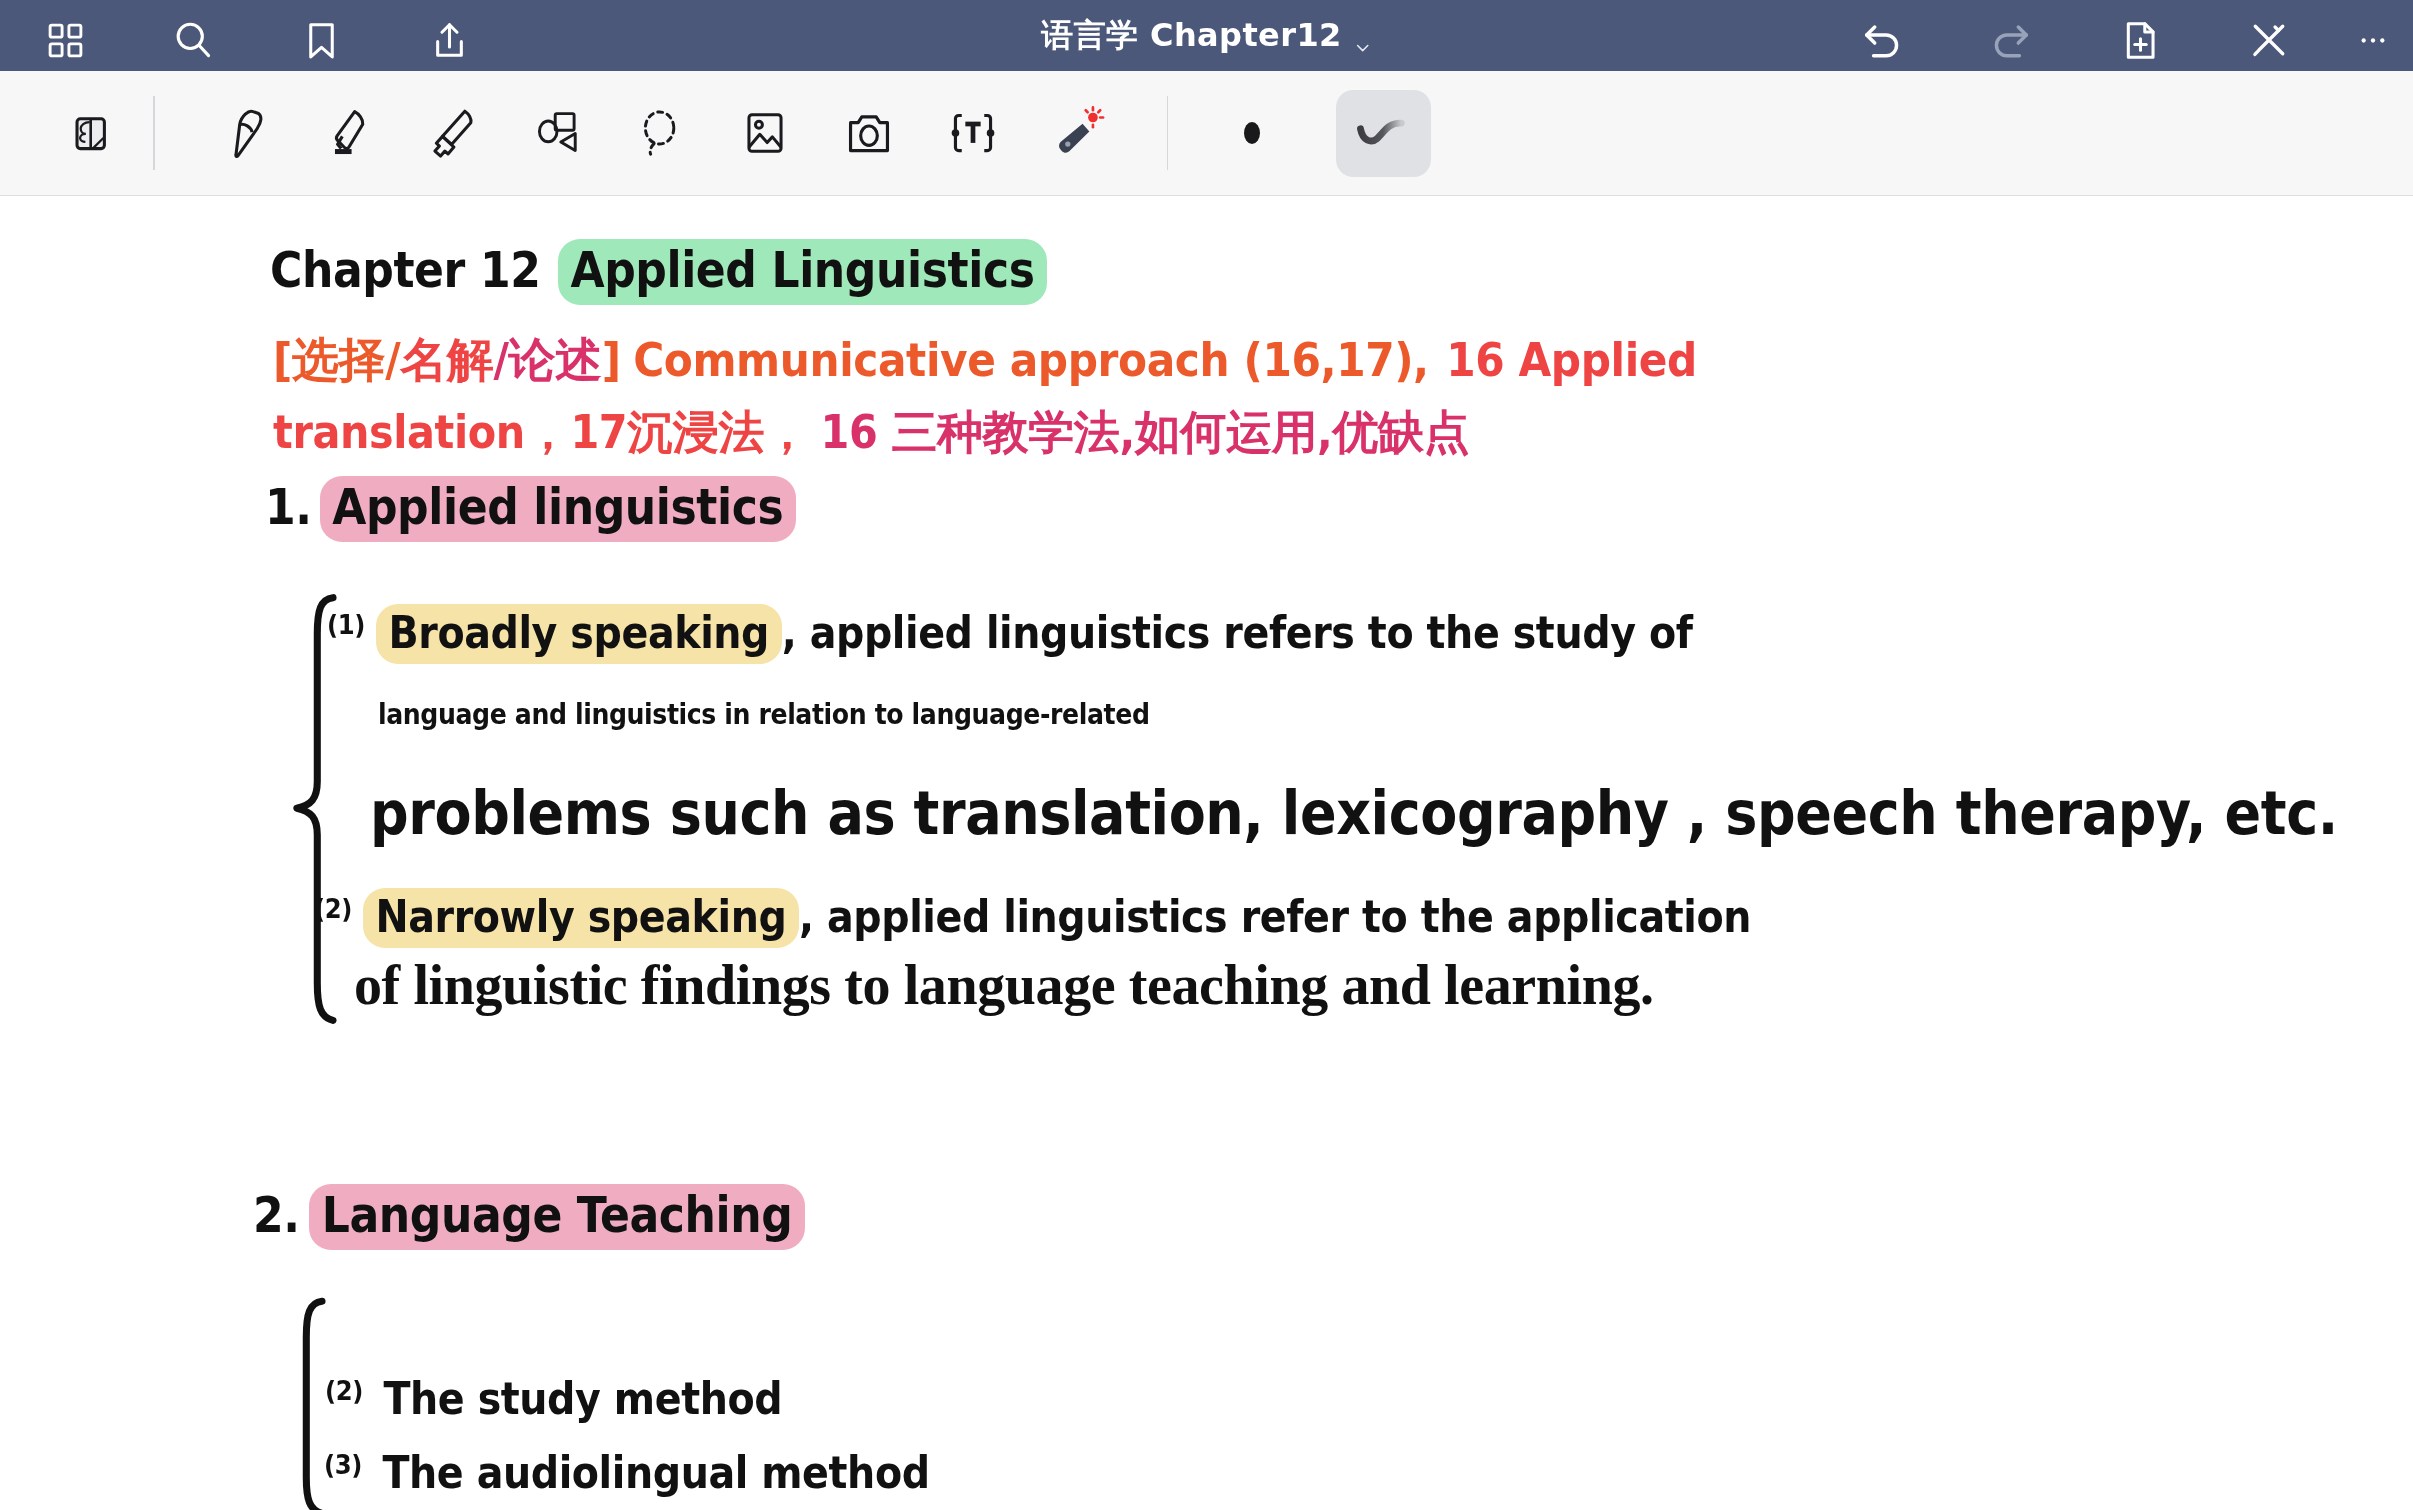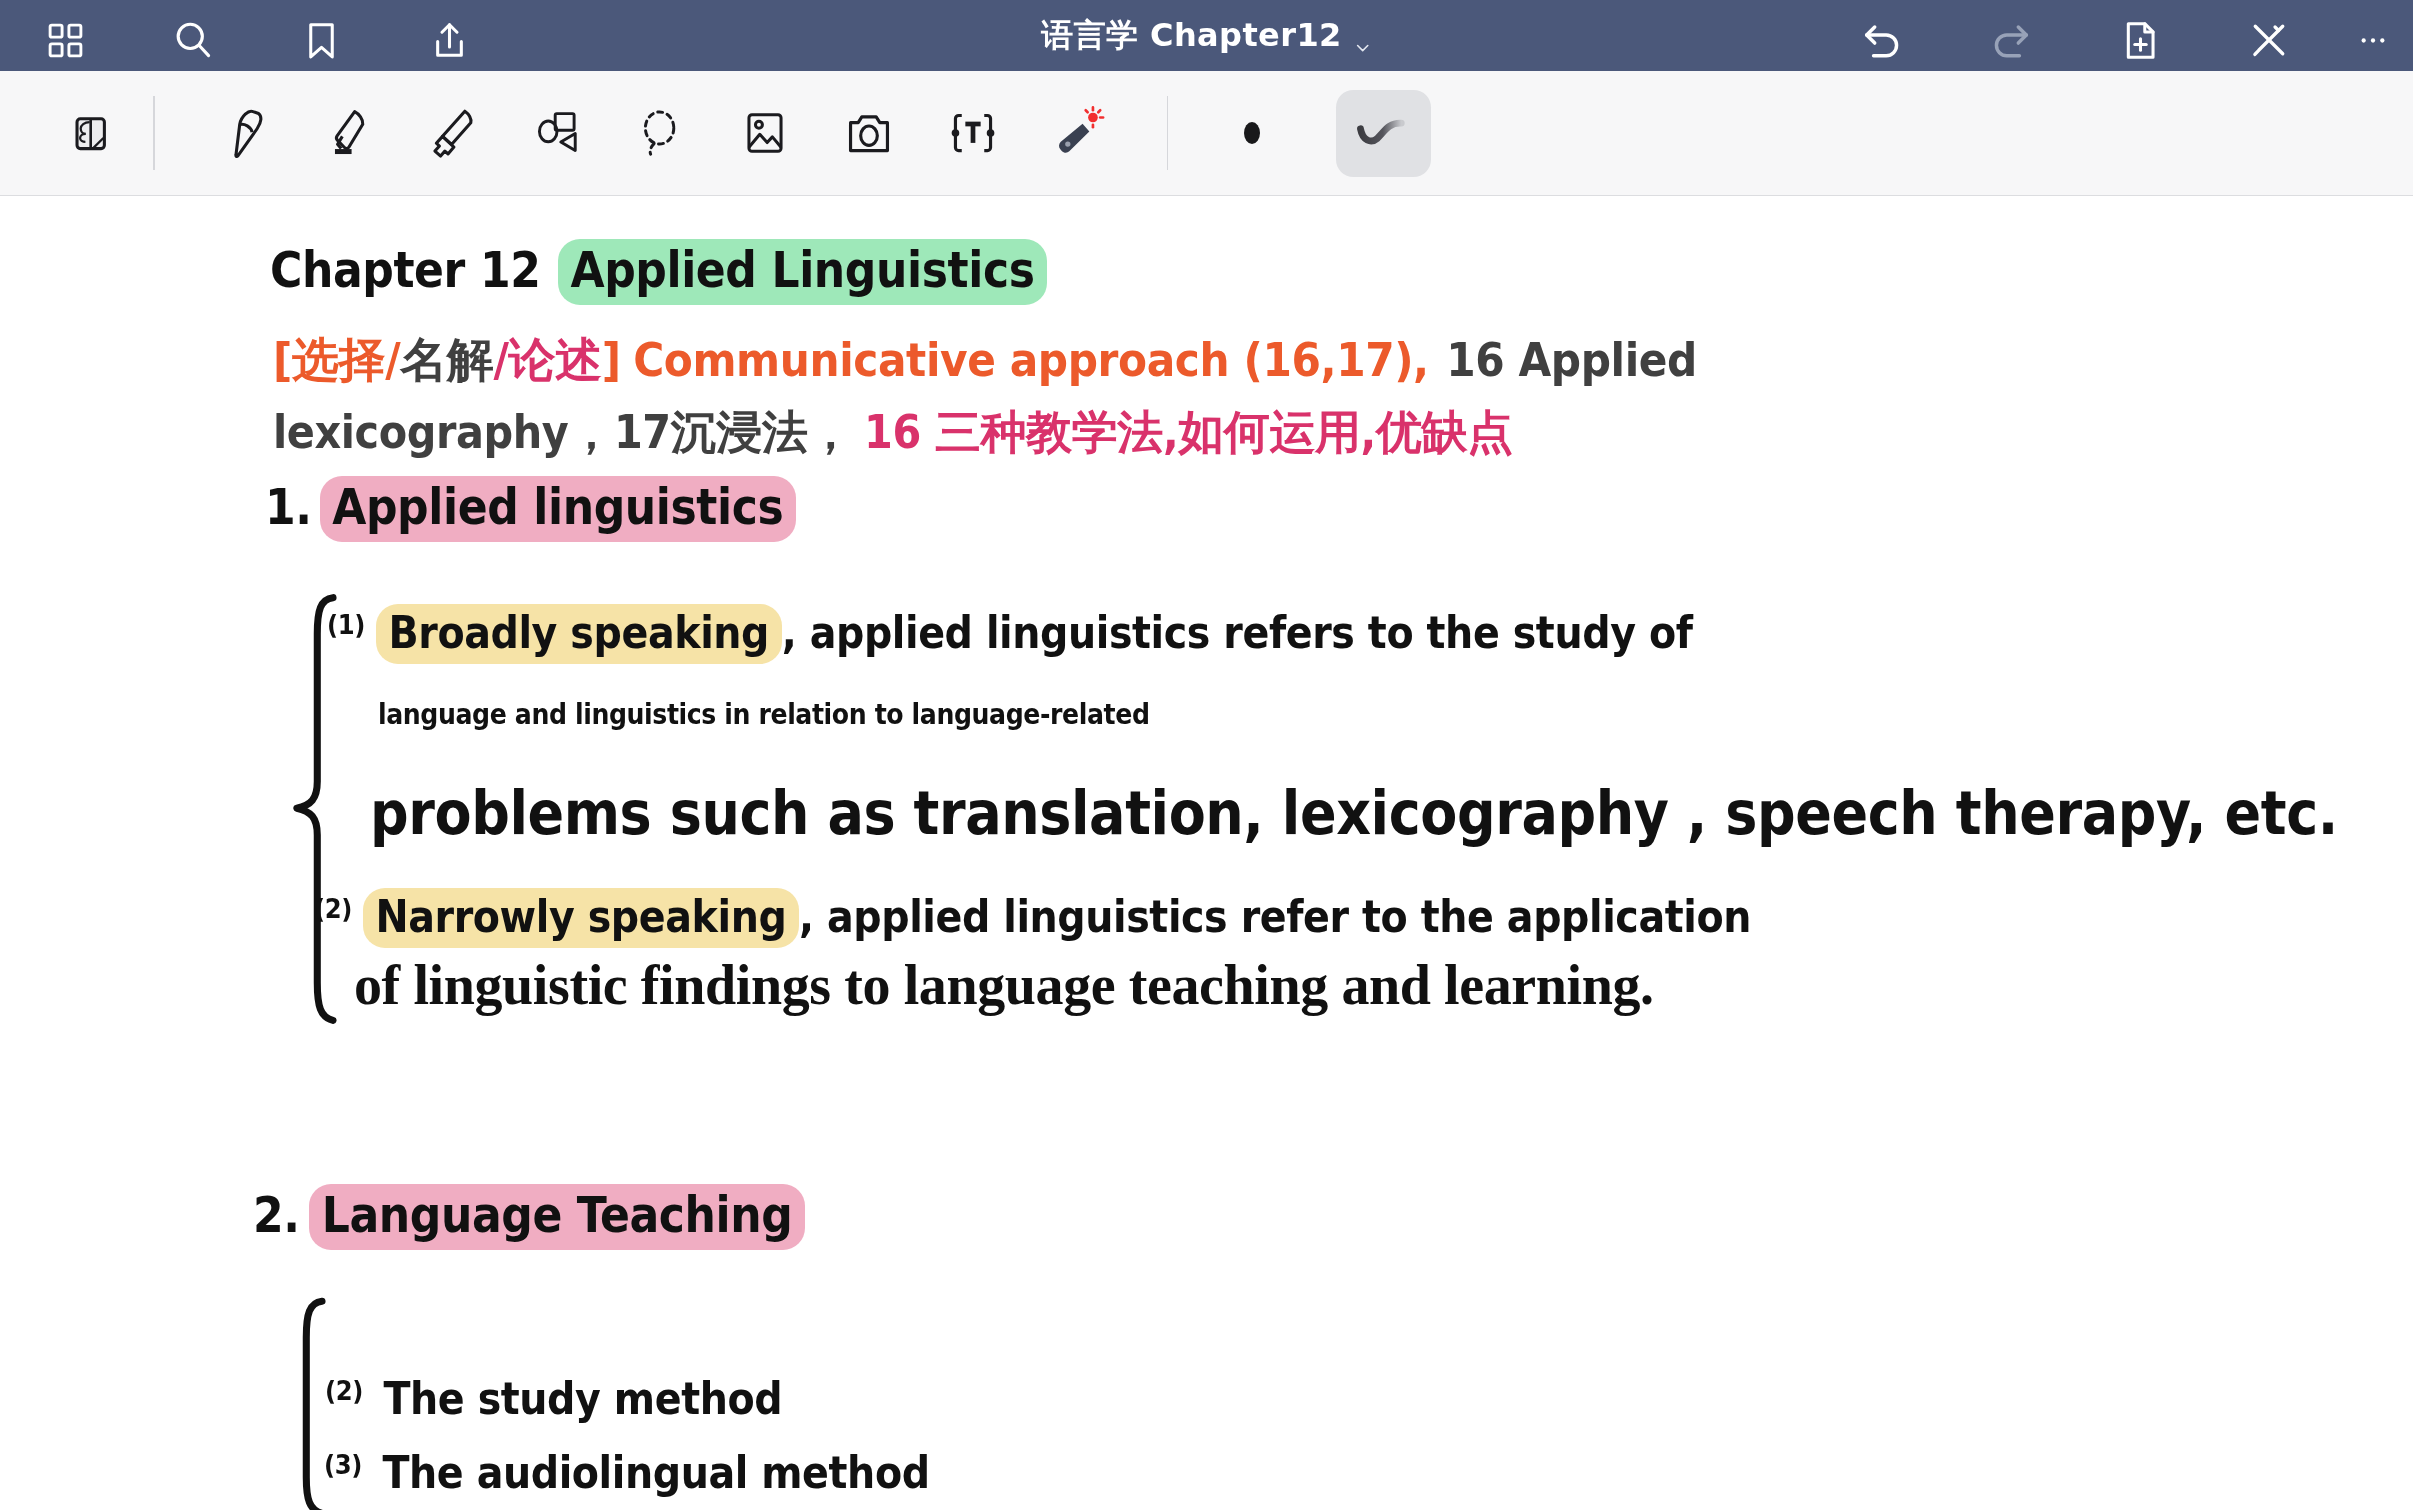--- a/index.html
+++ b/index.html
@@ -154,21 +154,21 @@
     border-radius: 22px;
     padding: 3.2px 12.6px 6.3px 12.6px;
     box-decoration-break: clone;
     -webkit-box-decoration-break: clone;
   }
   .hl-green  { background: #9ee8b9; }
   .hl-pink   { background: #f0adc2; }
   .hl-yellow { background: #f6e3a7; }
 
   .c-orange { color: #ec5a2b; }
-  .c-purple { color: #404040; }
+  .c-purple { color: #ef4444; }
   .c-pink   { color: #d9326b; }
   .c-black  { color: #111111; }
 
   .brace {
     position: absolute;
     color: #111111;
   }
   .brace svg { display:block; }
 
   .subnum {
@@ -410,21 +410,21 @@
 
     <div class="ln hw" style="left:270px; top:49px; font-size:49px;">
       <span class="c-black">Chapter 12</span><span style="display:inline-block;width:17.4px;"></span><span class="hl hl-green">Applied Linguistics</span>
     </div>
 
     <div class="ln hw" style="left:273px; top:139px; font-size:47px;">
       <span class="c-orange">[</span><span class="c-orange">选择</span><span class="c-orange">/</span><span class="c-purple">名解</span><span class="c-pink">/</span><span class="c-pink">论述</span><span class="c-orange">]</span><span style="display:inline-block;width:12.6px;"></span><span class="c-orange">Communicative approach (16,17),</span><span style="display:inline-block;width:17.4px;"></span><span class="c-purple">16 Applied</span>
     </div>
 
     <div class="ln hw" style="left:273px; top:212px; font-size:46px;">
-      <span class="c-purple">lexicography，17沉浸法，</span><span style="display:inline-block;width:11px;"></span><span class="c-pink">16 三种教学法,如何运用,优缺点</span>
+      <span class="c-purple">translation，17沉浸法，</span><span style="display:inline-block;width:11px;"></span><span class="c-pink">16 三种教学法,如何运用,优缺点</span>
     </div>
 
     <div class="ln hw" style="left:265px; top:286px; font-size:49px;">
       <span class="c-black">1.</span><span style="display:inline-block;width:8px;"></span><span class="hl hl-pink">Applied linguistics</span>
     </div>
 
     <div class="brace" style="left:289px; top:395px;">
       <svg width="55" height="434" viewBox="0 0 70 550" fill="none" stroke="#111111" stroke-width="9" stroke-linecap="round" stroke-linejoin="round">
         <path d="M56 6 C 40 8, 36 22, 36 52 L36 240 C36 262, 28 270, 10 274
                  C28 278, 36 286, 36 308 L36 496 C36 526, 40 540, 56 544"></path>

